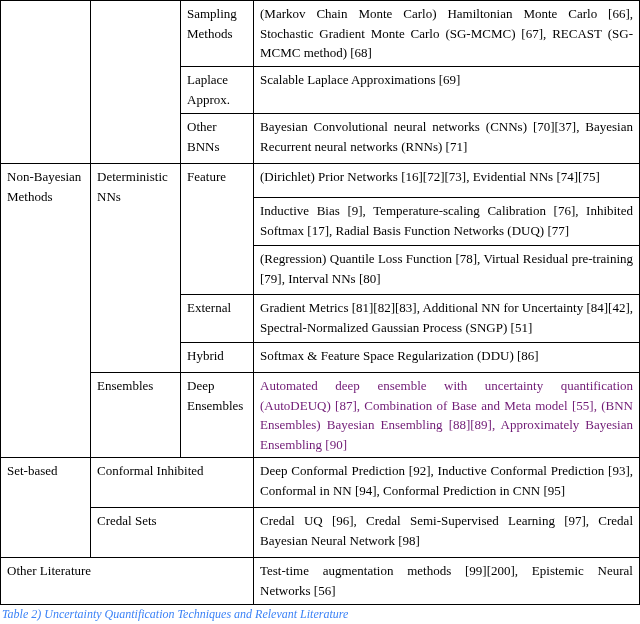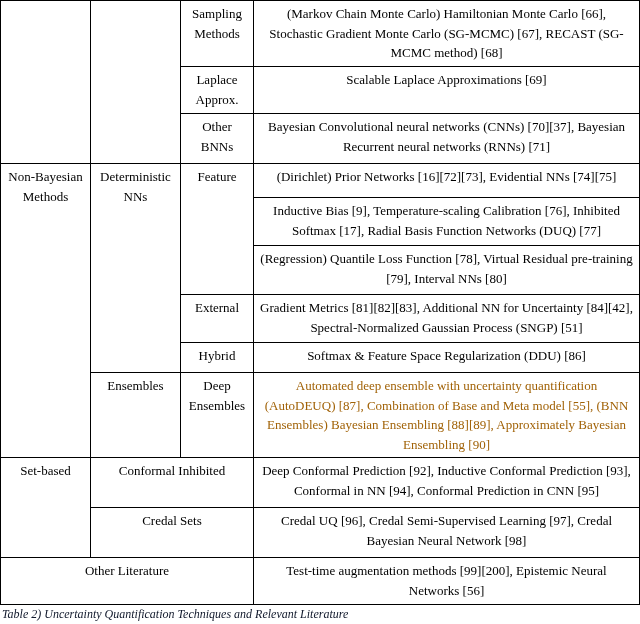--- a/index.html
+++ b/index.html
@@ -22,39 +22,38 @@
     width: 639px;
     margin: 0;
   }
   table.uq-table td {
     border: 1px solid #000000;
     vertical-align: top;
     padding: 3px 6px;
     font-size: 13px;
     line-height: 1.5;
     overflow: hidden;
-    text-align: center;
   }
   td.label-cell {
     text-align: left;
   }
   td.content-cell {
     text-align: justify;
   }
   td.v-mid {
     vertical-align: middle;
     font-family: Liberation Serif, serif;
   }
   td.muted {
-    color: #a16207;
+    color: #701a75;
   }
   .table-caption {
     font-style: italic;
     font-size: 12px;
-    color: #0f172a;
+    color: #3b82f6;
     padding: 2px 2px 0 2px;
     font-family: "Liberation Serif", serif;
   }
 </style>
 </head>
 <body>
 
 <div class="page">
 
   <table class="uq-table">

